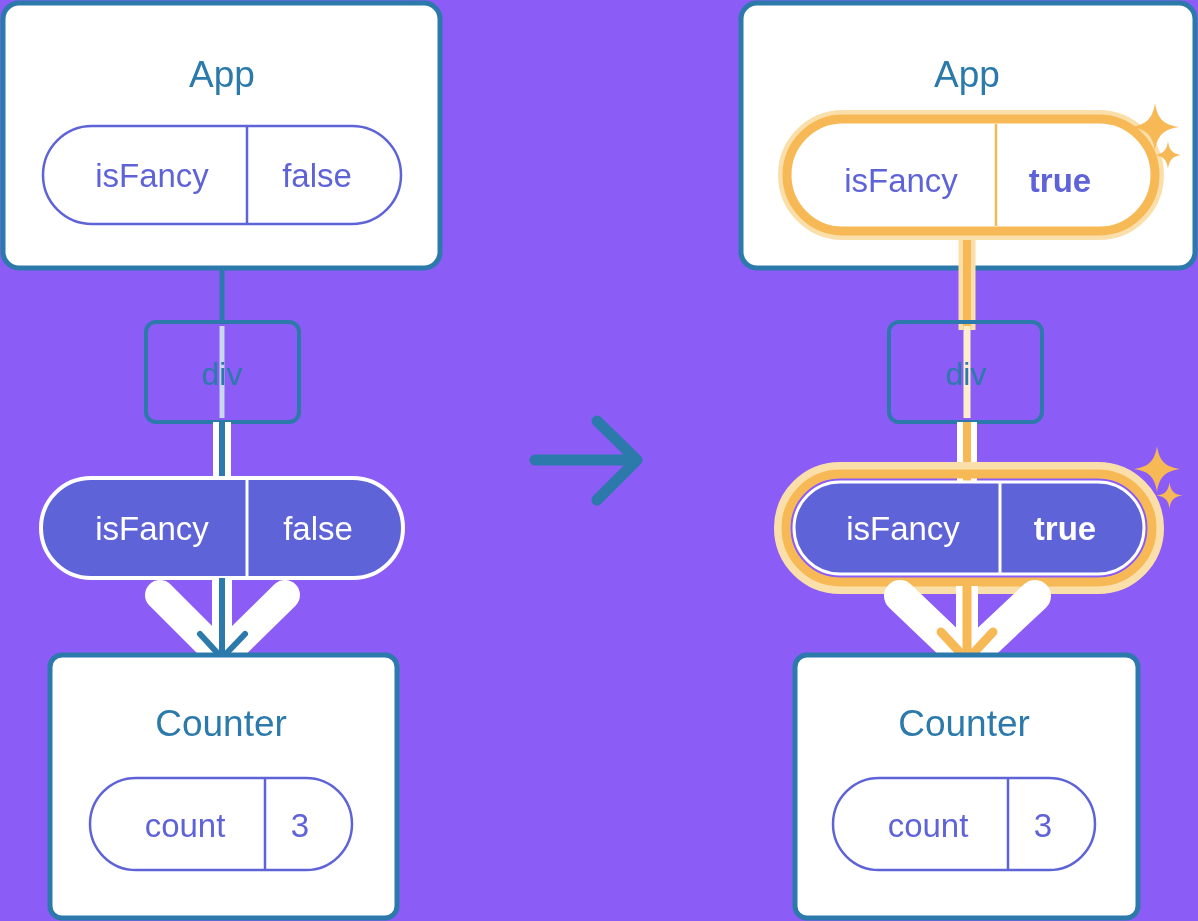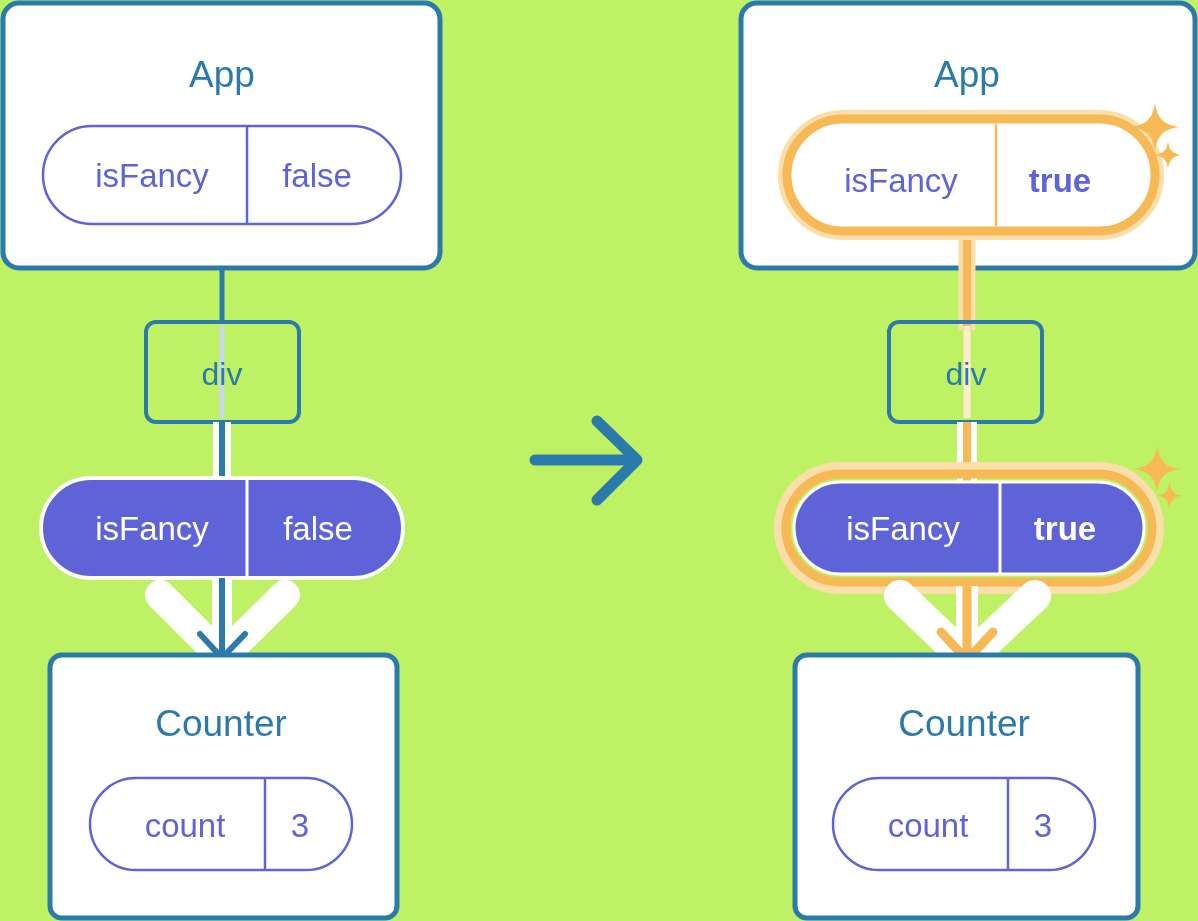--- a/index.html
+++ b/index.html
@@ -10,21 +10,21 @@
   body {
     width: 1198px;
     height: 921px;
     overflow: hidden;
     font-family: "Liberation Sans", sans-serif;
   }
   #stage {
     position: relative;
     width: 1198px;
     height: 921px;
-    background: #bef264;
+    background: #8b5cf6;
   }
   svg.diagram {
     position: absolute;
     left: 0;
     top: 0;
     width: 1198px;
     height: 921px;
     display: block;
   }
   .lbl-title {

